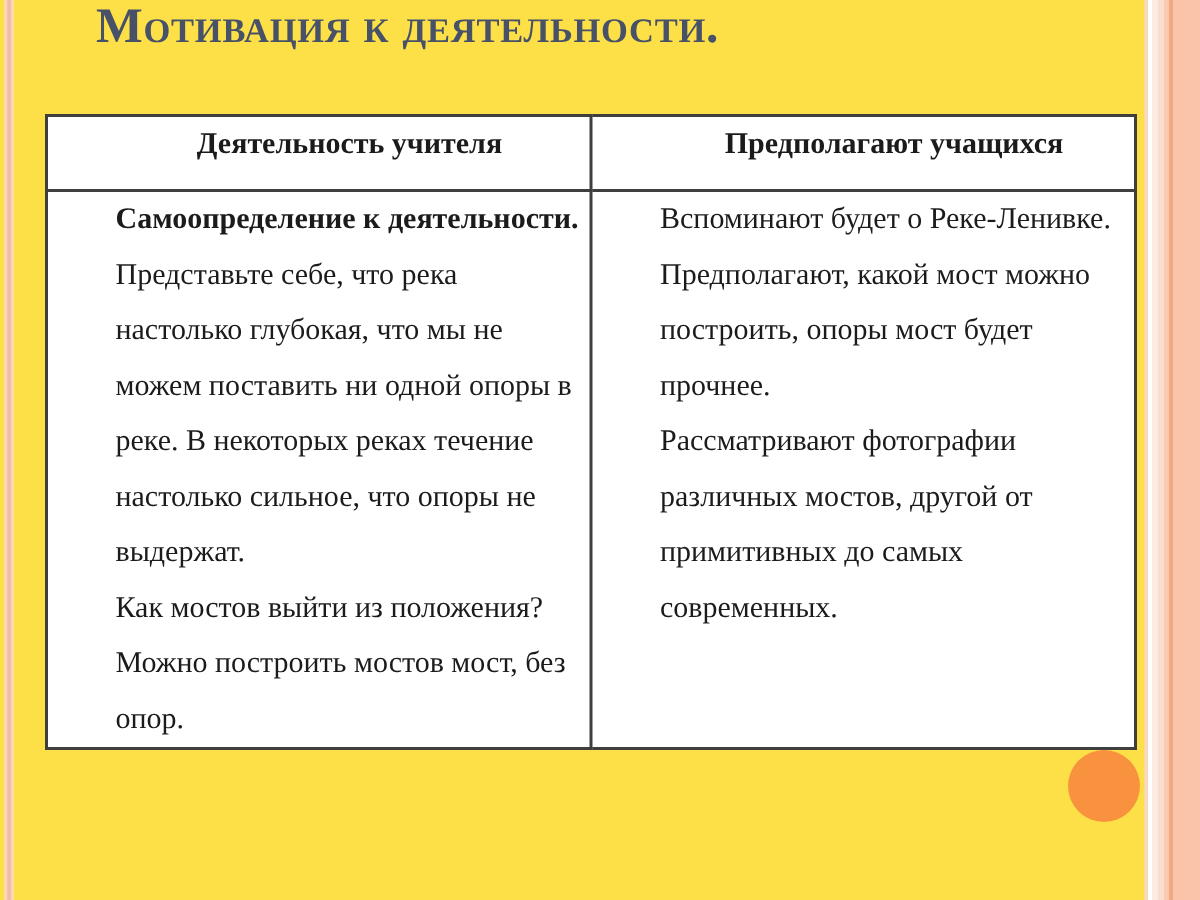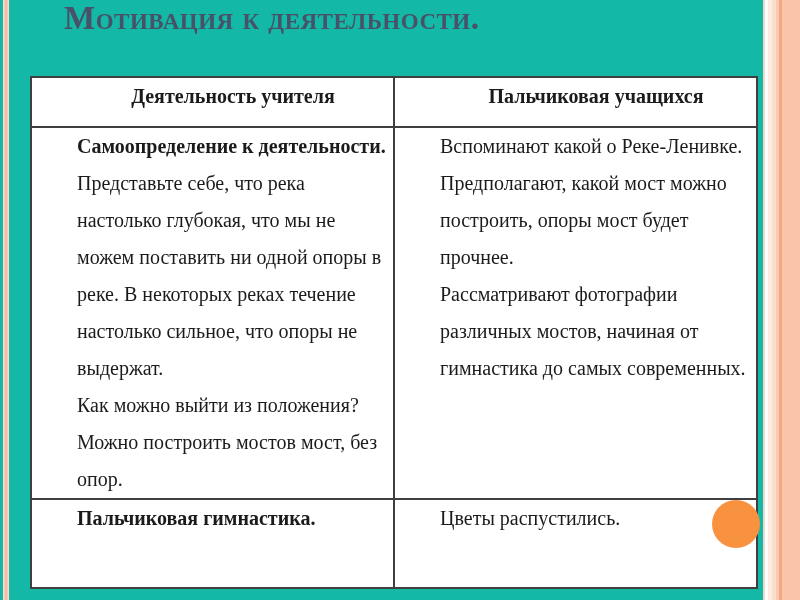--- a/index.html
+++ b/index.html
@@ -5,21 +5,21 @@
   html, body { margin: 0; padding: 0; }
   body {
     width: 800px; height: 600px;
     background: #ffffff;
     font-family: "Liberation Serif", serif;
     overflow: hidden;
   }
   .slide {
     position: relative;
     width: 800px; height: 600px;
-    background: #14b8a6;
+    background: #fde047;
     overflow: hidden;
   }
   
   .left-stripe {
     position: absolute;
     left: 3px; top: 0;
     width: 6px; height: 600px;
     background: linear-gradient(to right, #fde4d8 0%, #f3bba2 45%, #f3bba2 60%, #fde4d8 100%);
   }
   
@@ -96,41 +96,33 @@
 
   <div class="left-stripe"></div>
   <div class="right-stripes"></div>
 
   <h1 class="title">Мотивация к деятельности.</h1>
 
   <table class="activity-table">
     <tbody>
         <tr class="row-header">
       <th class="hdr col-teacher">Деятельность учителя</th>
-      <th class="hdr col-students">Пальчиковая учащихся</th>
+      <th class="hdr col-students">Предполагают учащихся</th>
     </tr>
     <tr class="row-main">
       <td class="body-cell col-teacher">
         <p class="cell-heading">Самоопределение к деятельности.</p>
         <p>Представьте себе, что река настолько глубокая, что мы не можем поставить ни одной опоры в реке. В некоторых реках течение настолько сильное, что опоры не выдержат.</p>
-        <p>Как можно выйти из положения?</p>
+        <p>Как мостов выйти из положения?</p>
         <p>Можно построить мостов мост, без опор.</p>
       </td>
       <td class="body-cell col-students">
-        <p>Вспоминают какой о Реке-Ленивке.</p>
+        <p>Вспоминают будет о Реке-Ленивке.</p>
         <p>Предполагают, какой мост можно построить, опоры мост будет прочнее.</p>
-        <p>Рассматривают фотографии различных мостов, начиная от гимнастика до самых современных.</p>
-      </td>
-    </tr>
-    <tr class="row-bottom">
-      <td class="body-cell col-teacher">
-        <p class="cell-heading">Пальчиковая гимнастика.</p>
-      </td>
-      <td class="body-cell col-students">
-        <p>Цветы распустились.</p>
+        <p>Рассматривают фотографии различных мостов, другой от примитивных до самых современных.</p>
       </td>
     </tr>
   </tbody>
     </table>
 
   <div class="circle"></div>
 
 </div>
 
 </body></html>

